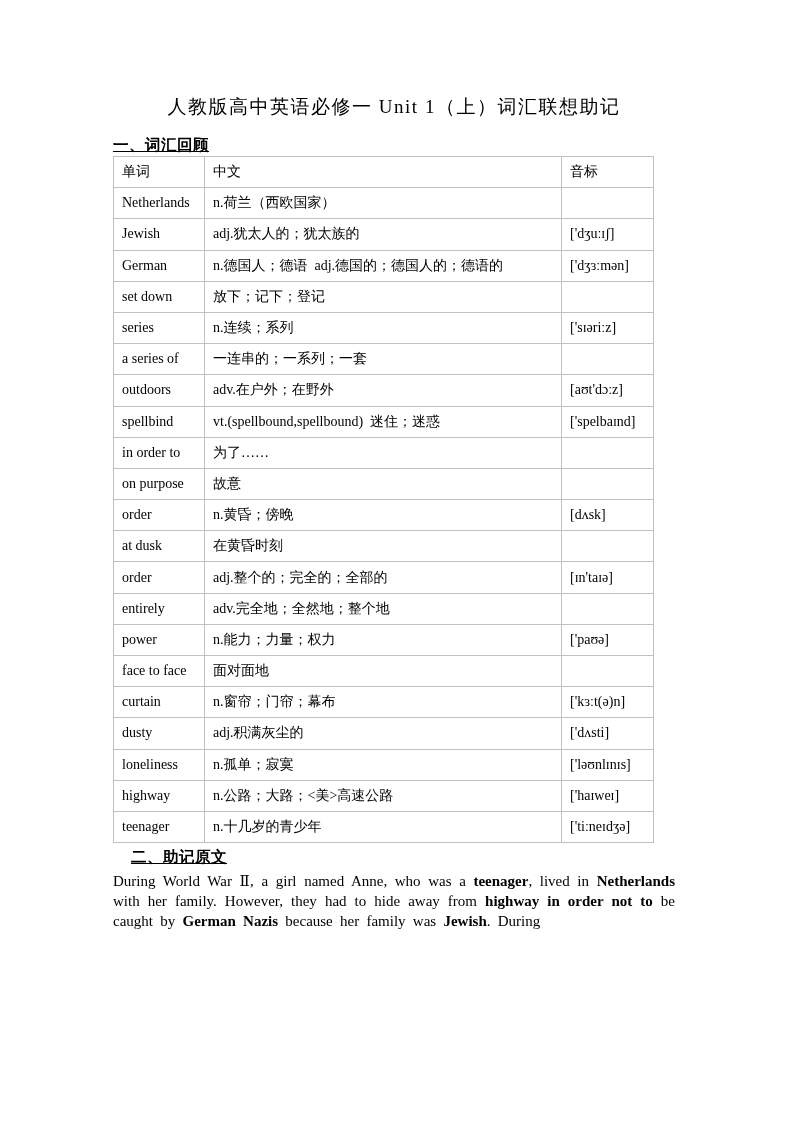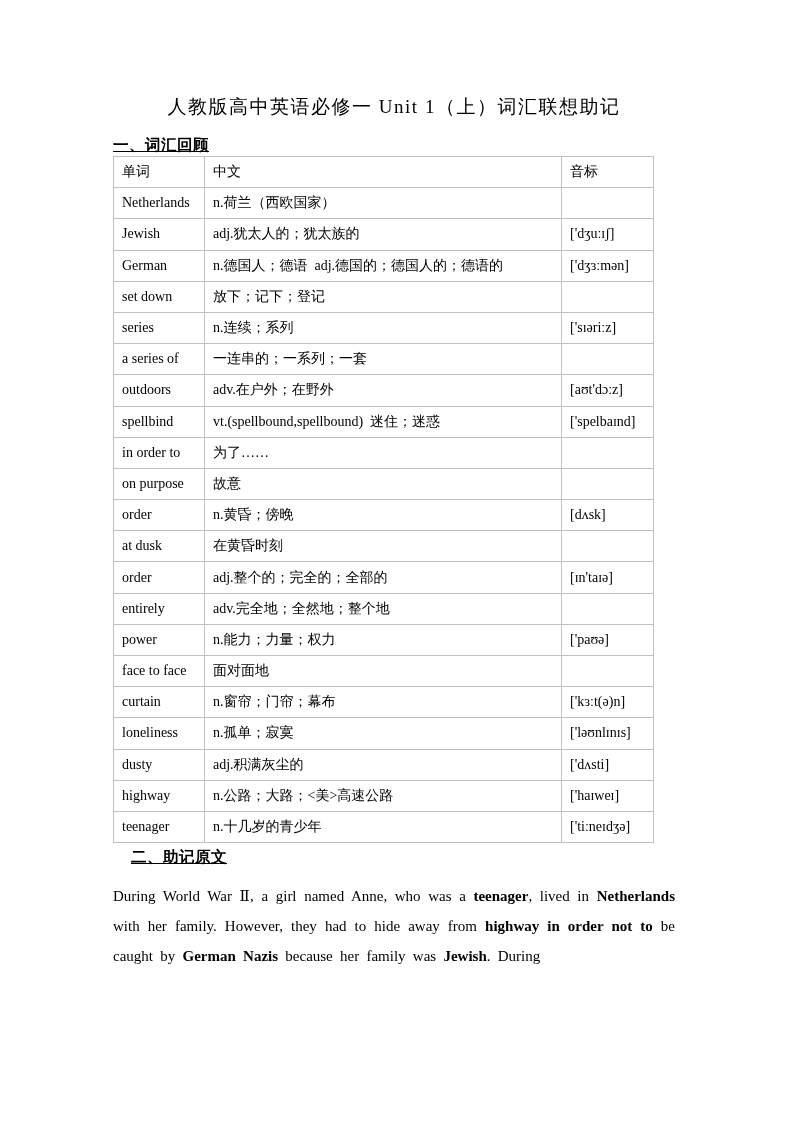--- a/index.html
+++ b/index.html
@@ -53,24 +53,24 @@
     text-align: left;
     vertical-align: middle;
     white-space: pre-wrap;
     overflow: hidden;
   }
   .section-heading.second {
     margin-top: 4px;
     margin-left: 18px;
   }
   .mnemonic {
-    margin: 13px 0 0 0;
+    margin: 3px 0 0 0;
     width: 562px;
     font-size: 15px;
-    line-height: 30px;
+    line-height: 20px;
     text-align: justify;
     word-spacing: 3.5px;
   }
   .mnemonic b { font-weight: bold; }
 </style>
 </head>
 <body>
 
 <div class="page">
   <div class="content">
@@ -172,30 +172,30 @@
             <td>face to face</td>
             <td>面对面地</td>
             <td></td>
           </tr>
           <tr>
             <td>curtain</td>
             <td>n.窗帘；门帘；幕布</td>
             <td>['kɜːt(ə)n]</td>
           </tr>
           <tr>
+            <td>dusty</td>
+            <td>adj.积满灰尘的</td>
+            <td>['dʌsti]</td>
+          </tr>
+          <tr>
             <td>loneliness</td>
             <td>n.孤单；寂寞</td>
             <td>['ləʊnlɪnɪs]</td>
           </tr>
           <tr>
-            <td>dusty</td>
-            <td>adj.积满灰尘的</td>
-            <td>['dʌsti]</td>
-          </tr>
-          <tr>
             <td>highway</td>
             <td>n.公路；大路；&lt;美&gt;高速公路</td>
             <td>['haɪweɪ]</td>
           </tr>
           <tr>
             <td>teenager</td>
             <td>n.十几岁的青少年</td>
             <td>['tiːneɪdʒə]</td>
           </tr>
         </tbody>

